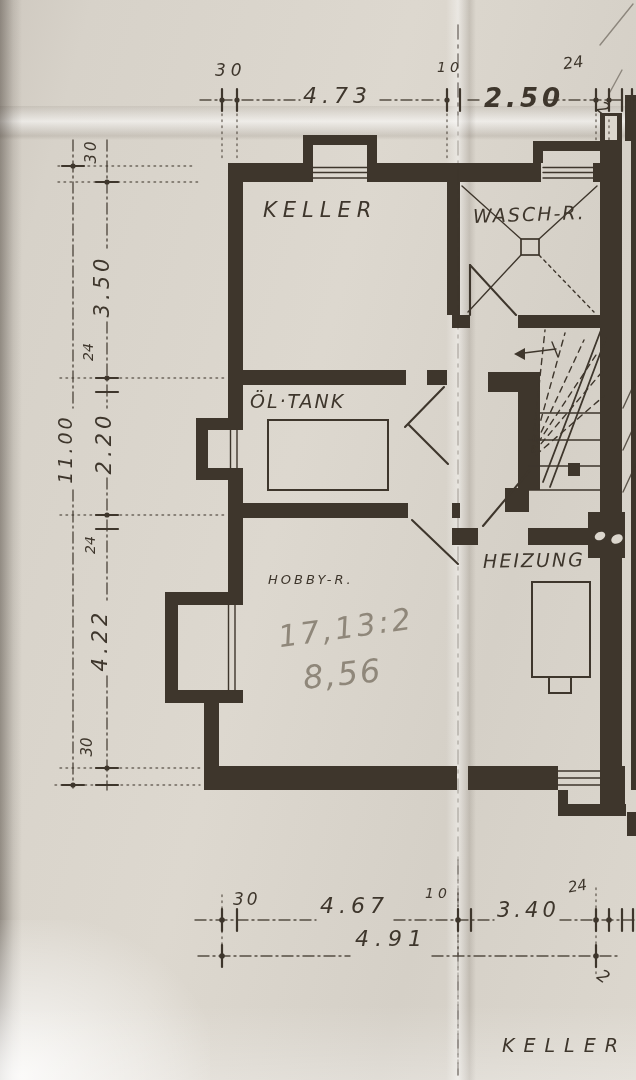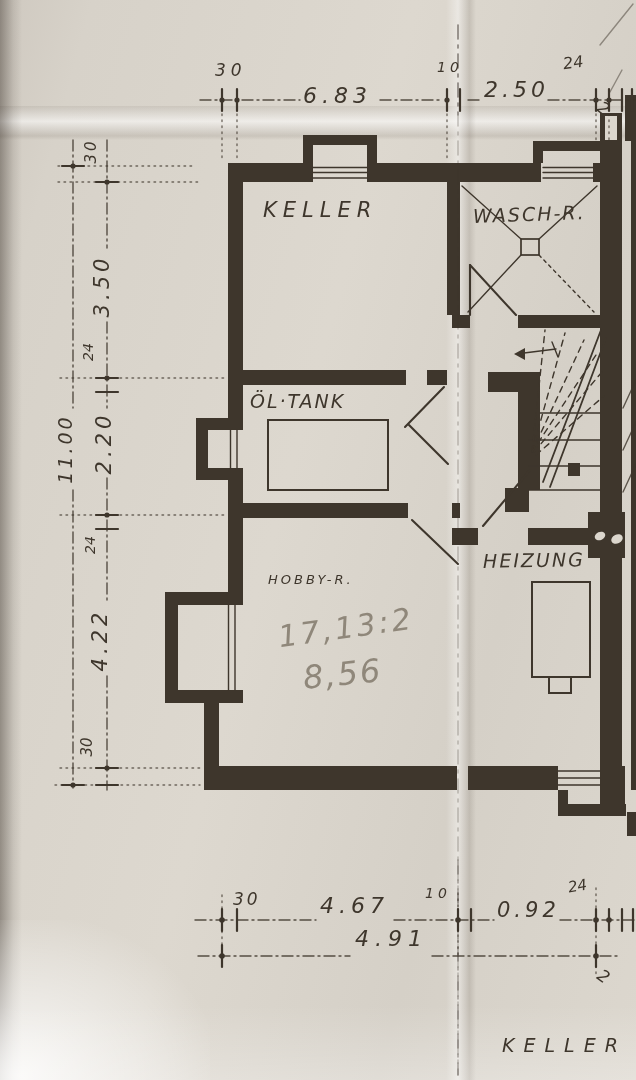--- a/index.html
+++ b/index.html
@@ -266,36 +266,36 @@
   <div class="lbl" style="left:473px;top:205px;font-size:19px;letter-spacing:2px;transform:rotate(-2deg);">WASCH-R.</div>
   <div class="lbl" style="left:250px;top:392px;font-size:19px;letter-spacing:2px;text-align:right;">ÖL·TANK</div>
   <div class="lbl" style="left:268px;top:573px;font-size:13px;letter-spacing:3px;">HOBBY-R.</div>
   <div class="lbl" style="left:483px;top:551px;font-size:19px;letter-spacing:2px;transform:rotate(-1deg);">HEIZUNG</div>
   <div class="lbl" style="left:502px;top:1036px;font-size:19px;letter-spacing:9px;width:140px;overflow:hidden;">KELLER</div>
 
   <div class="lbl pencil" style="left:278px;top:613px;font-size:30px;letter-spacing:3px;transform:rotate(-8deg);">17,13:2</div>
   <div class="lbl pencil" style="left:303px;top:658px;font-size:32px;letter-spacing:2px;transform:rotate(-6deg);">8,56</div>
 
   <div class="lbl" style="left:215px;top:62px;font-size:17px;letter-spacing:5px;">30</div>
-  <div class="lbl" style="left:303px;top:85px;font-size:22px;letter-spacing:5px;">6.83</div>
+  <div class="lbl" style="left:303px;top:85px;font-size:22px;letter-spacing:5px;">4.73</div>
   <div class="lbl" style="left:437px;top:60px;font-size:14px;letter-spacing:4px;">10</div>
-  <div class="lbl" style="left:484px;top:79px;font-size:22px;letter-spacing:4px;">2.50</div>
+  <div class="lbl" style="left:484px;top:85px;font-size:26px;letter-spacing:4px;font-weight:bold;">2.50</div>
   <div class="lbl" style="left:563px;top:55px;font-size:16px;transform:rotate(-8deg);">24</div>
   <div class="lbl" style="left:598px;top:100px;font-size:17px;transform:rotate(35deg);">2</div>
 
   <div class="lbl rot" style="left:91px;top:151px;font-size:15px;letter-spacing:3px;">30</div>
   <div class="lbl rot" style="left:102px;top:286px;font-size:21px;letter-spacing:4px;">3.50</div>
   <div class="lbl rot" style="left:88px;top:352px;font-size:14px;">24</div>
   <div class="lbl rot" style="left:104px;top:443px;font-size:21px;letter-spacing:4px;">2.20</div>
   <div class="lbl rot" style="left:90px;top:545px;font-size:14px;">24</div>
   <div class="lbl rot" style="left:100px;top:640px;font-size:21px;letter-spacing:4px;">4.22</div>
   <div class="lbl rot" style="left:87px;top:747px;font-size:15px;">30</div>
   <div class="lbl rot" style="left:65px;top:449px;font-size:19px;letter-spacing:3px;">11.00</div>
 
   <div class="lbl" style="left:233px;top:891px;font-size:17px;letter-spacing:3px;">30</div>
   <div class="lbl" style="left:320px;top:895px;font-size:22px;letter-spacing:5px;">4.67</div>
   <div class="lbl" style="left:425px;top:886px;font-size:14px;letter-spacing:4px;">10</div>
-  <div class="lbl" style="left:497px;top:900px;font-size:21px;letter-spacing:4px;">0.92</div>
+  <div class="lbl" style="left:497px;top:900px;font-size:21px;letter-spacing:4px;">3.40</div>
   <div class="lbl" style="left:568px;top:879px;font-size:15px;transform:rotate(-10deg);">24</div>
   <div class="lbl" style="left:355px;top:928px;font-size:22px;letter-spacing:6px;">4.91</div>
   <div class="lbl" style="left:598px;top:968px;font-size:17px;transform:rotate(35deg);">2</div>
 
 </div>
 
 </body></html>

